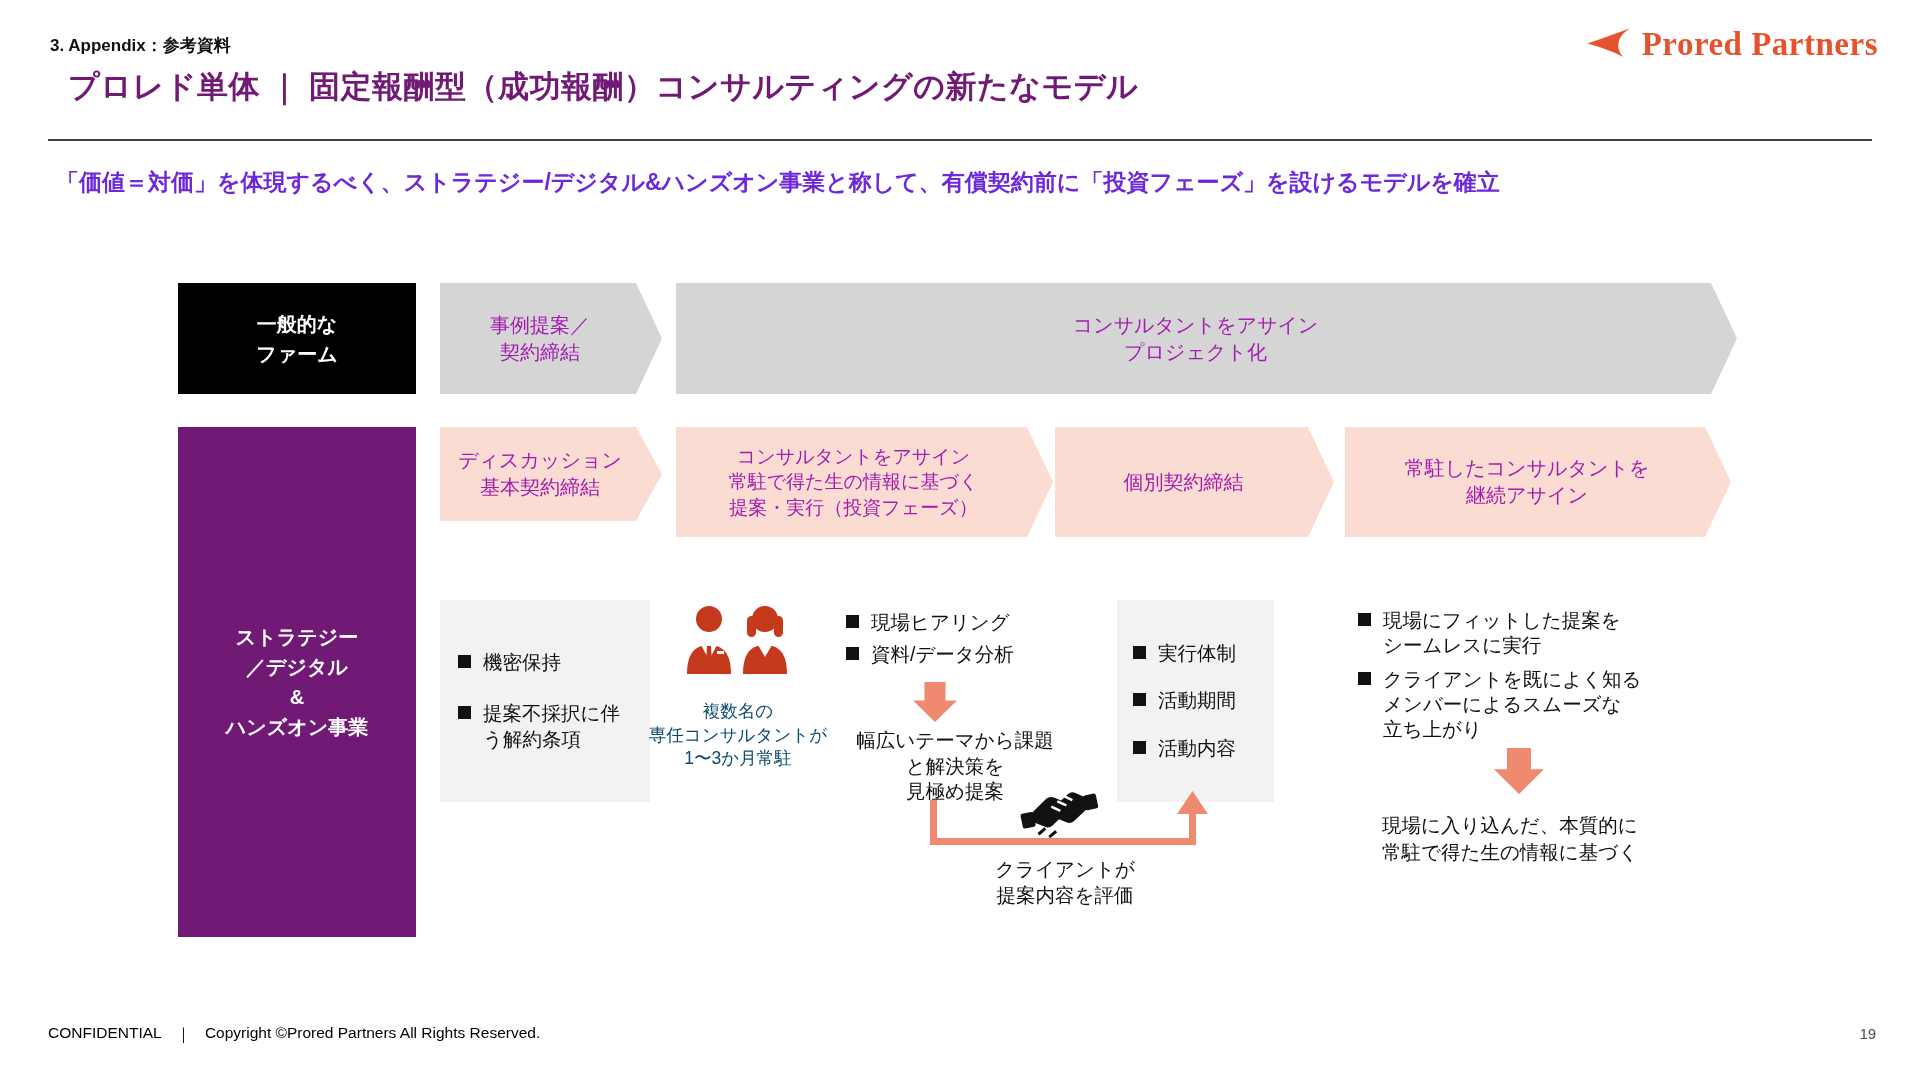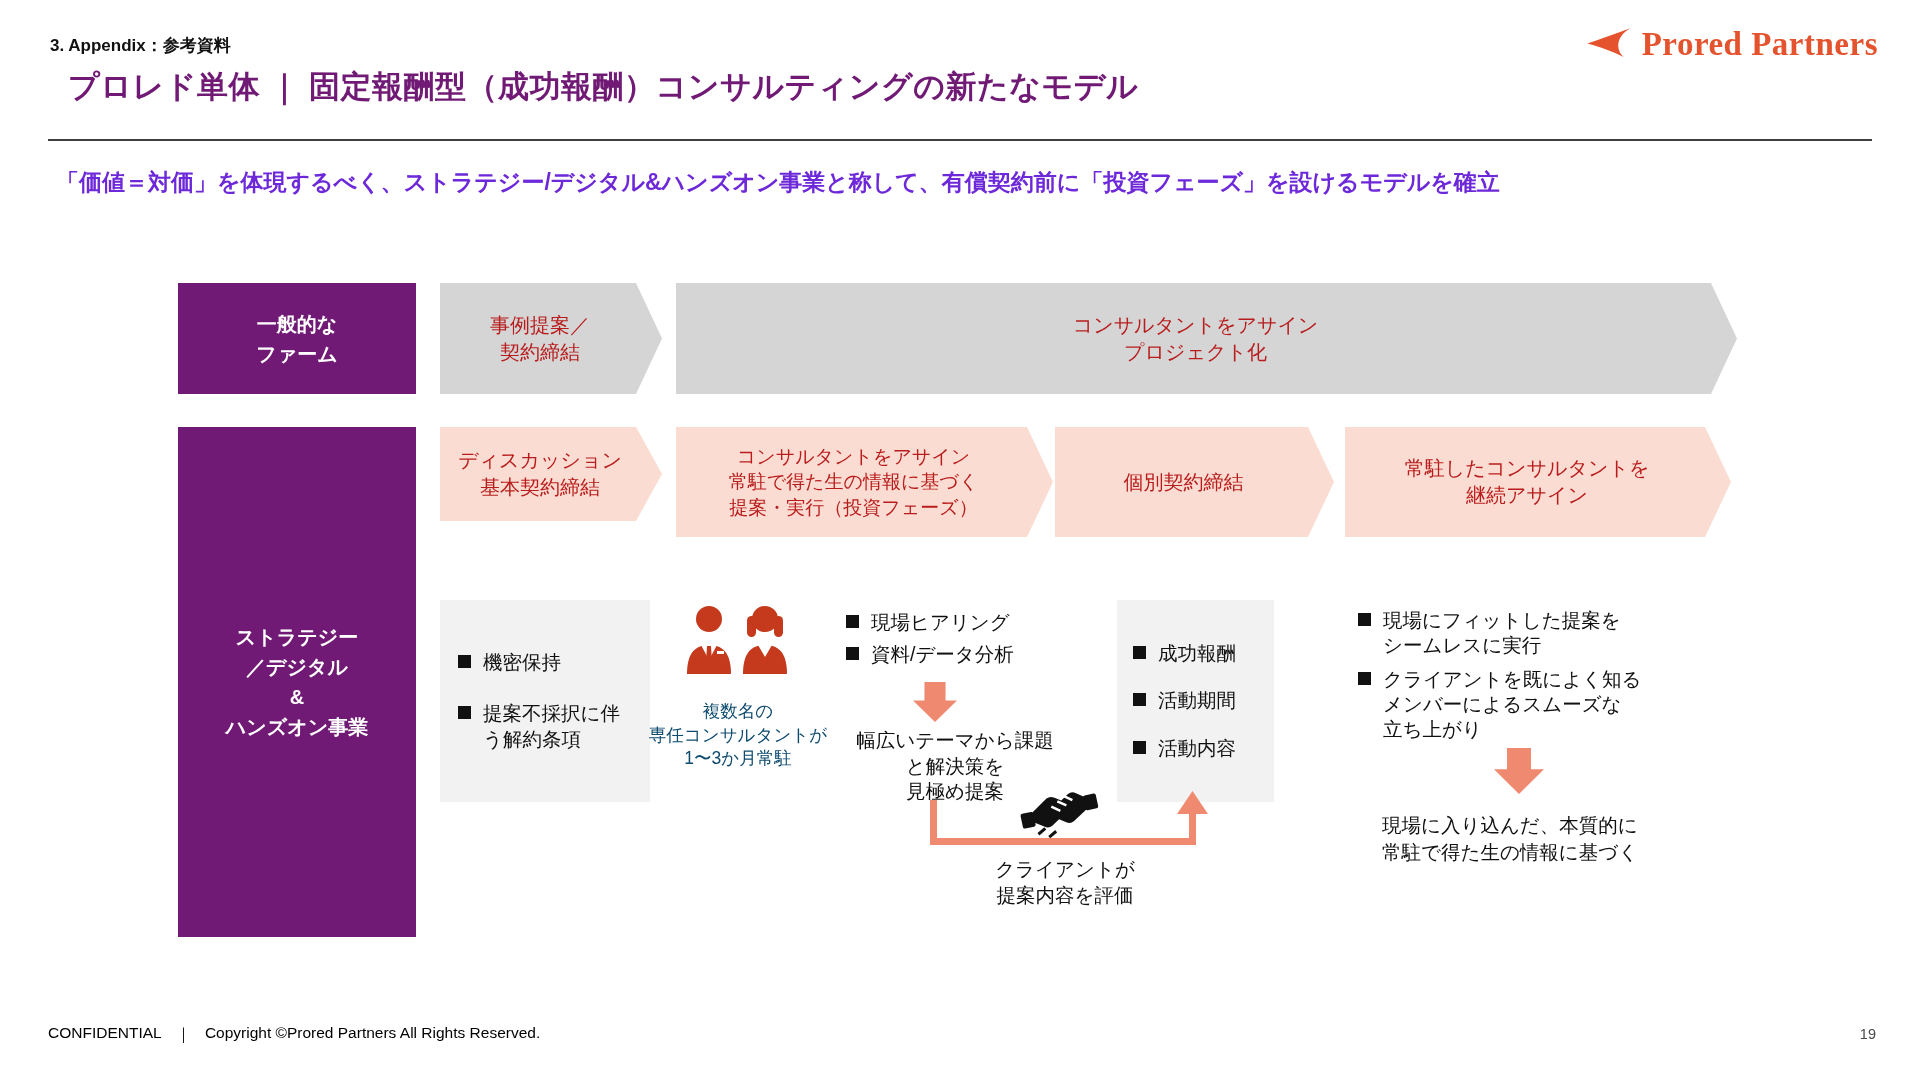--- a/index.html
+++ b/index.html
@@ -14,25 +14,25 @@
   .eyebrow { position:absolute; left:50px; top:34px; font-size:17px; font-weight:bold; color:#111; }
   .title   { position:absolute; left:68px; top:66px; font-size:31px; font-weight:bold; color:#701a75; letter-spacing:.5px; }
   .logo    { position:absolute; right:42px; top:26px; display:flex; align-items:center; gap:9px; }
   .logo-text { font-family:"Liberation Serif", serif; font-weight:bold; font-size:33px; color:#e4532d; letter-spacing:.5px; }
   .rule    { position:absolute; left:48px; top:139px; width:1824px; height:2px; background:#3f3f3f; }
   .subtitle{ position:absolute; left:56px; top:167px; font-size:23px; font-weight:bold; color:#6d28d9; }
 
   
   .labelbox, .chev, .panel { position:absolute; display:flex; align-items:center; justify-content:center; text-align:center; }
   .labelbox { font-weight:bold; color:#fff; font-size:20px; line-height:1.5; }
-  .lb-general { left:178px; top:283px; width:238px; height:111px; background:#701a75; }
+  .lb-general { left:178px; top:283px; width:238px; height:111px; background:#000000; }
   .lb-prored  { left:178px; top:427px; width:238px; height:510px; background:#701a75; }
   .chev {
     clip-path: polygon(0 0, calc(100% - 26px) 0, 100% 50%, calc(100% - 26px) 100%, 0 100%);
-    font-size:20px; line-height:1.35; color:#b91c1c; padding-right:22px;
+    font-size:20px; line-height:1.35; color:#a21caf; padding-right:22px;
   }
   .chev.gray { background:#d5d5d5; }
   .chev.pink { background:#fbdcd2; }
   .cg1 { left:440px; top:283px; width:222px; height:111px; }
   .cg2 { left:676px; top:283px; width:1061px; height:111px; }
   .cp1 { left:440px; top:427px; width:222px; height:94px; }
   .cp2 { left:676px; top:427px; width:377px; height:110px; font-size:19px; }
   .cp3 { left:1055px; top:427px; width:279px; height:110px; }
   .cp4 { left:1345px; top:427px; width:386px; height:110px; }
 
@@ -159,21 +159,21 @@
     </div>
   </div>
   <div class="down-arrow arrow1"></div>
   <div class="inv-outcome pre">幅広いテーマから課題
 と解決策を
 見極め提案</div>
 
   <div class="panel panel-b">
     <div class="brow">
       <span class="sq"></span>
-      <span>成功報酬</span>
+      <span>実行体制</span>
     </div>
     <div class="brow">
       <span class="sq"></span>
       <span>活動期間</span>
     </div>
     <div class="brow">
       <span class="sq"></span>
       <span>活動内容</span>
     </div>
   </div>

